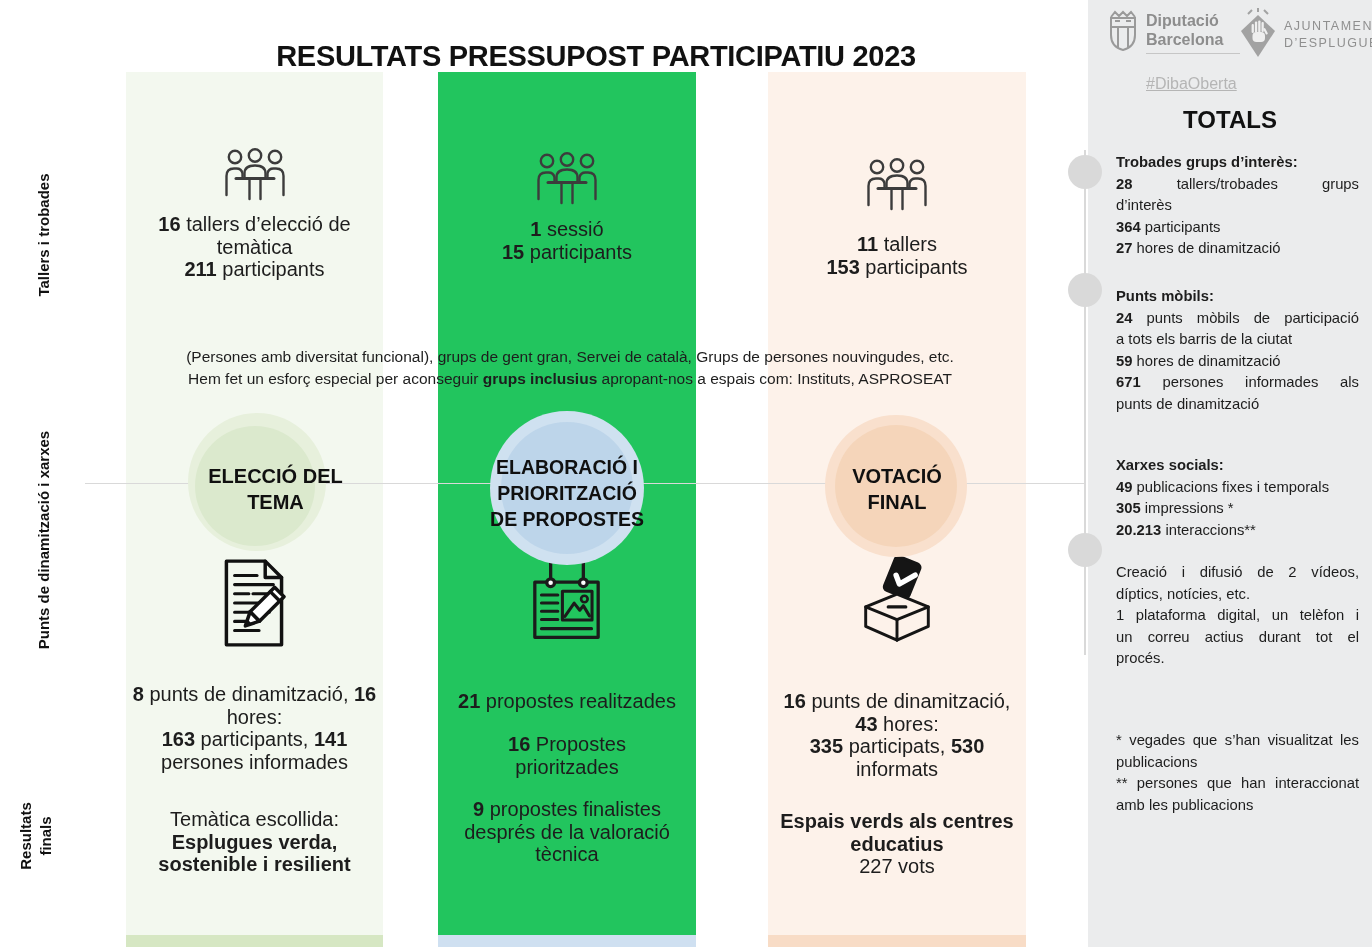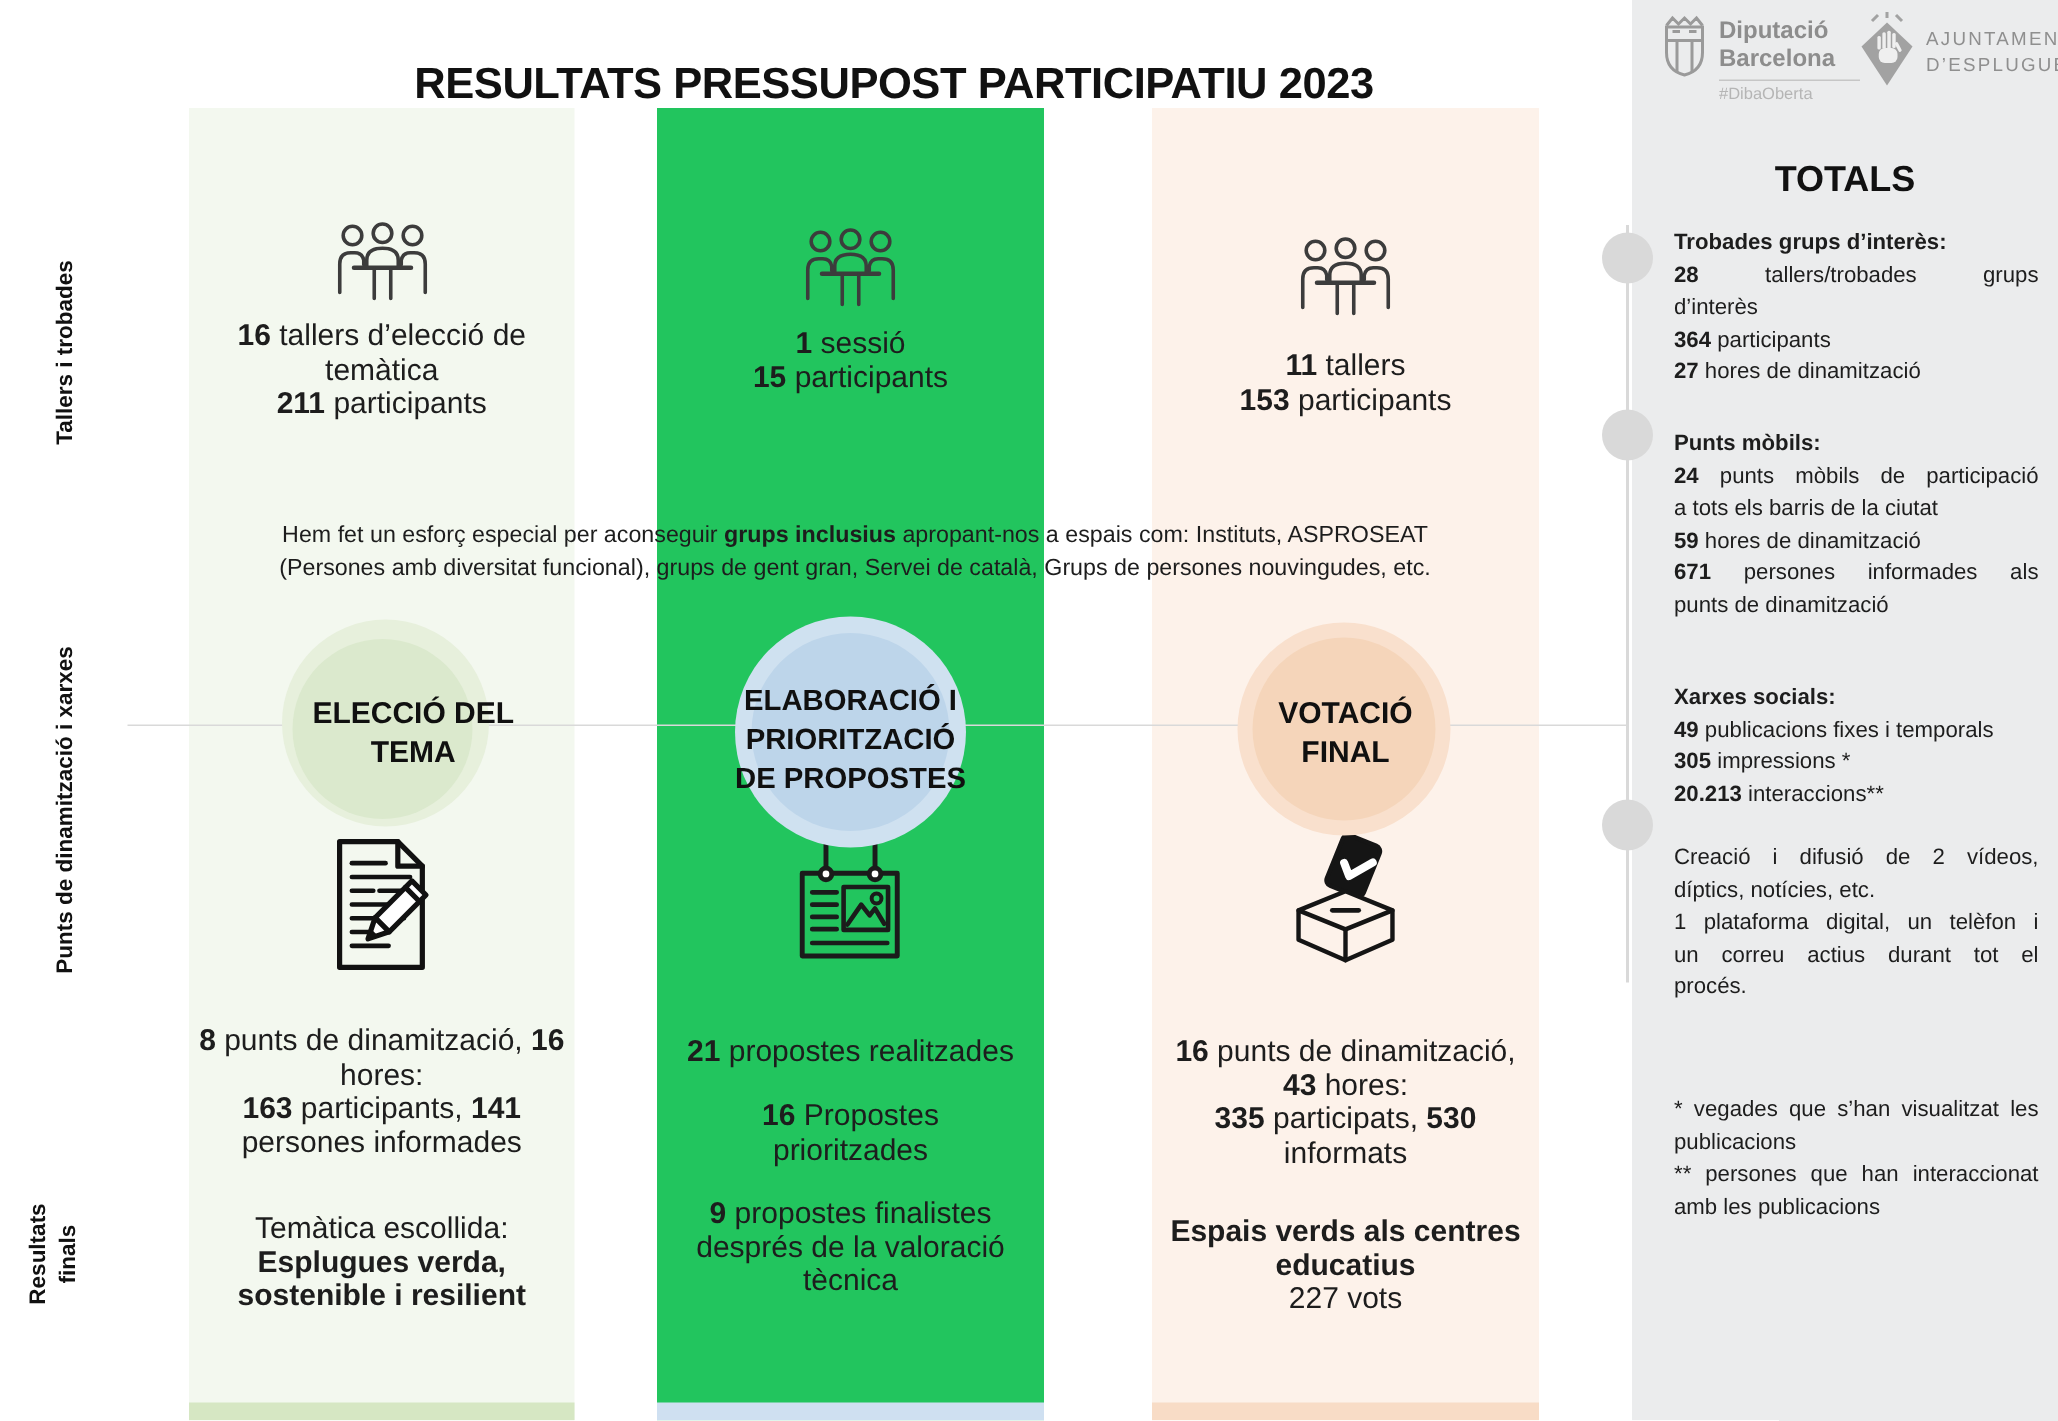--- a/index.html
+++ b/index.html
@@ -73,21 +73,21 @@
   .sb-sec,.sb-para,.sb-foot{position:absolute;left:28px;width:243px;font-size:14.8px;line-height:21.5px;}
   .sb-sec h3{margin:0;font-size:14.8px;line-height:21.5px;font-weight:bold;}
   .s1{top:152px;} .s2{top:286px;} .s3{top:455px;}
   .sb-para{top:562px;} .sb-foot{top:730px;}
 
   
   .logo-dip{position:absolute;left:18px;top:8px;width:130px;height:58px;}
   .dip-text{position:absolute;left:40px;top:3px;font-size:16px;font-weight:bold;
             line-height:19px;color:#8d8d8d;}
   .dip-sep{position:absolute;left:40px;top:45px;width:94px;height:1px;background:#c6c6c6;}
-  .dip-tag{position:absolute;left:40px;top:49px;font-size:11px;color:#b5b5b5;}
+  .dip-tag{position:absolute;left:40px;top:67px;font-size:16px;color:#b5b5b5;text-decoration:underline;}
   .logo-aj{position:absolute;left:150px;top:6px;width:130px;height:58px;}
   .aj-text{position:absolute;left:46px;top:12px;font-size:12.5px;letter-spacing:1.5px;
            line-height:17px;color:#8f8f8f;}
 </style>
 </head>
 <body>
 
 <div class="page">
 
   <div class="title">RESULTATS PRESSUPOST PARTICIPATIU 2023</div>
@@ -304,22 +304,22 @@
       </div>
     <div class="stat res">
         <div class="ln"><span class="b">Espais verds als centres</span></div>
         <div class="ln"><span class="b">educatius</span></div>
         <div class="ln"><span>227 vots</span></div>
       </div>
     <div class="strip"></div>
   </section>
 
   <div class="note">
+      <div class="ln"><span>(Persones amb diversitat funcional), grups de gent gran, Servei de català, Grups de persones nouvingudes, etc.</span></div>
       <div class="ln"><span>Hem fet un esforç especial per aconseguir </span><span class="b">grups inclusius</span><span> apropant-nos a espais com: Instituts, ASPROSEAT</span></div>
-      <div class="ln"><span>(Persones amb diversitat funcional), grups de gent gran, Servei de català, Grups de persones nouvingudes, etc.</span></div>
     </div>
 
   <div class="divider"></div>
   <div class="tline"></div>
   <div class="tdot td1"></div>
   <div class="tdot td2"></div>
   <div class="tdot td3"></div>
 
   <div class="vlabel vl1">
       <div class="ln"><span>Tallers i trobades</span></div>

